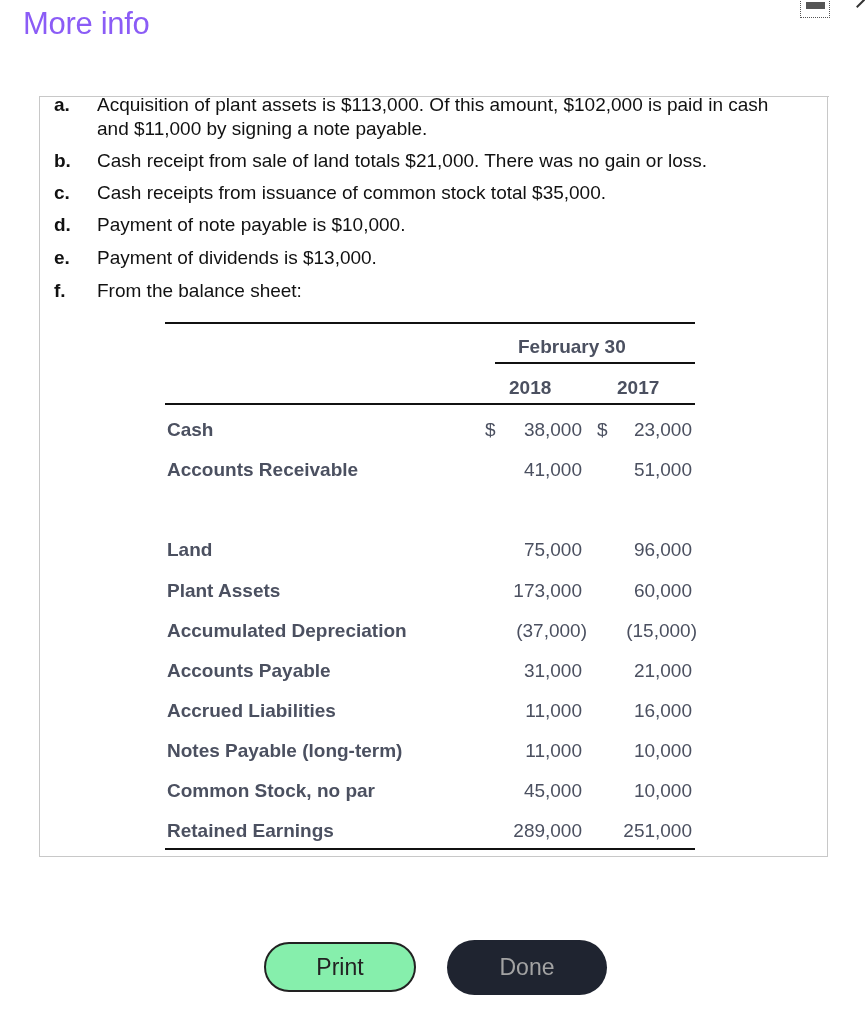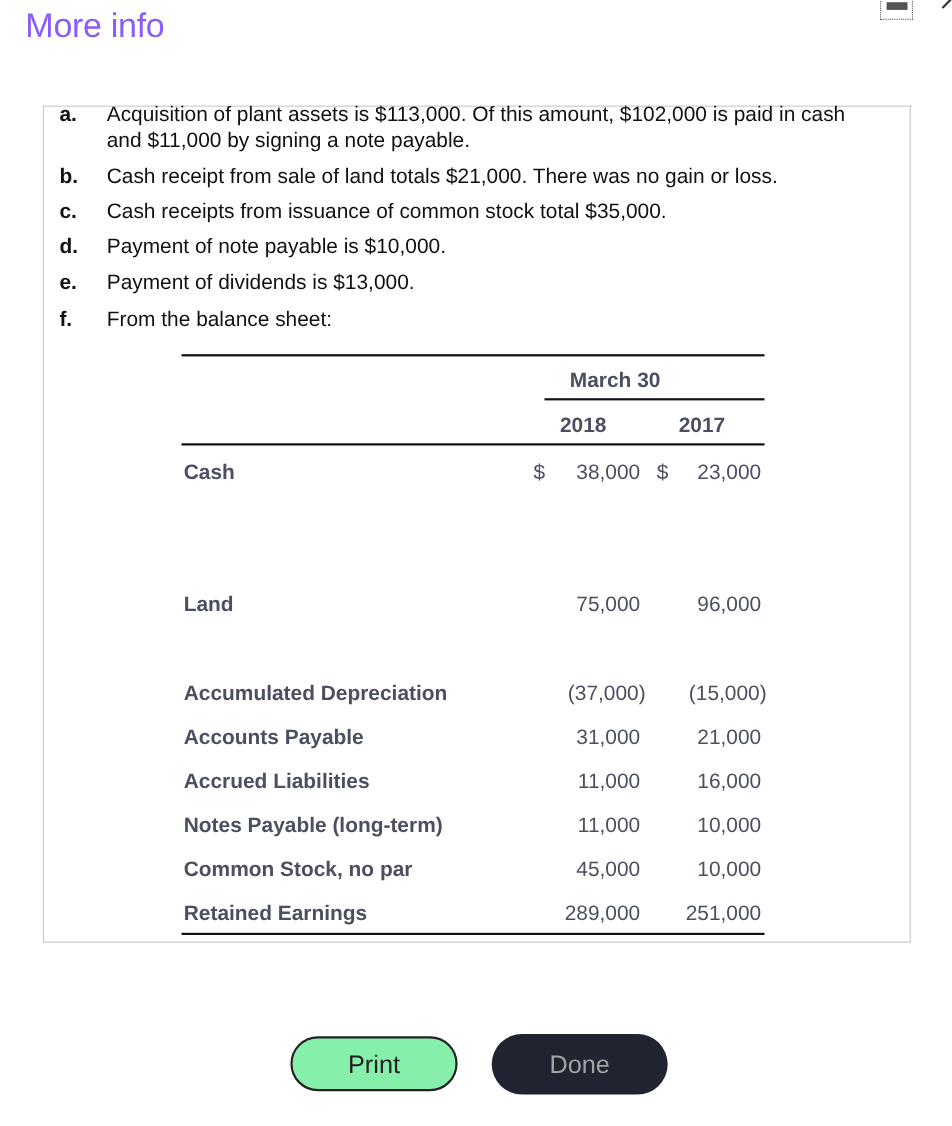--- a/index.html
+++ b/index.html
@@ -67,37 +67,47 @@
   <div class="item" style="top:150px;">
     <span class="letter">e.</span>
     <span class="text">Payment of dividends is $13,000.</span>
   </div>
   <div class="item" style="top:183px;">
     <span class="letter">f.</span>
     <span class="text">From the balance sheet:</span>
   </div>
 
   <div class="bs-topline"></div>
-  <div class="hdr" style="left:478px; top:240px;">March 30</div>
+  <div class="hdr" style="left:478px; top:240px;">February 30</div>
   <div class="bs-sepline"></div>
   <div class="hdr" style="left:469px; top:281px;">2018</div>
   <div class="hdr" style="left:577px; top:281px;">2017</div>
   <div class="bs-headline"></div>
 
   <div class="row" style="top:323px;">
     <span class="label">Cash</span>
     <span class="d1">$</span>
     <span class="c1">38,000</span>
     <span class="d2">$</span>
     <span class="c2">23,000</span>
   </div>
+  <div class="row" style="top:363px;">
+    <span class="label">Accounts Receivable</span>
+    <span class="c1">41,000</span>
+    <span class="c2">51,000</span>
+  </div>
   <div class="row" style="top:443px;">
     <span class="label">Land</span>
     <span class="c1">75,000</span>
     <span class="c2">96,000</span>
+  </div>
+  <div class="row" style="top:484px;">
+    <span class="label">Plant Assets</span>
+    <span class="c1">173,000</span>
+    <span class="c2">60,000</span>
   </div>
   <div class="row" style="top:524px;">
     <span class="label">Accumulated Depreciation</span>
     <span class="c1" style="right:108px;">(37,000)</span>
     <span class="c2" style="right:-2px;">(15,000)</span>
   </div>
   <div class="row" style="top:564px;">
     <span class="label">Accounts Payable</span>
     <span class="c1">31,000</span>
     <span class="c2">21,000</span>

